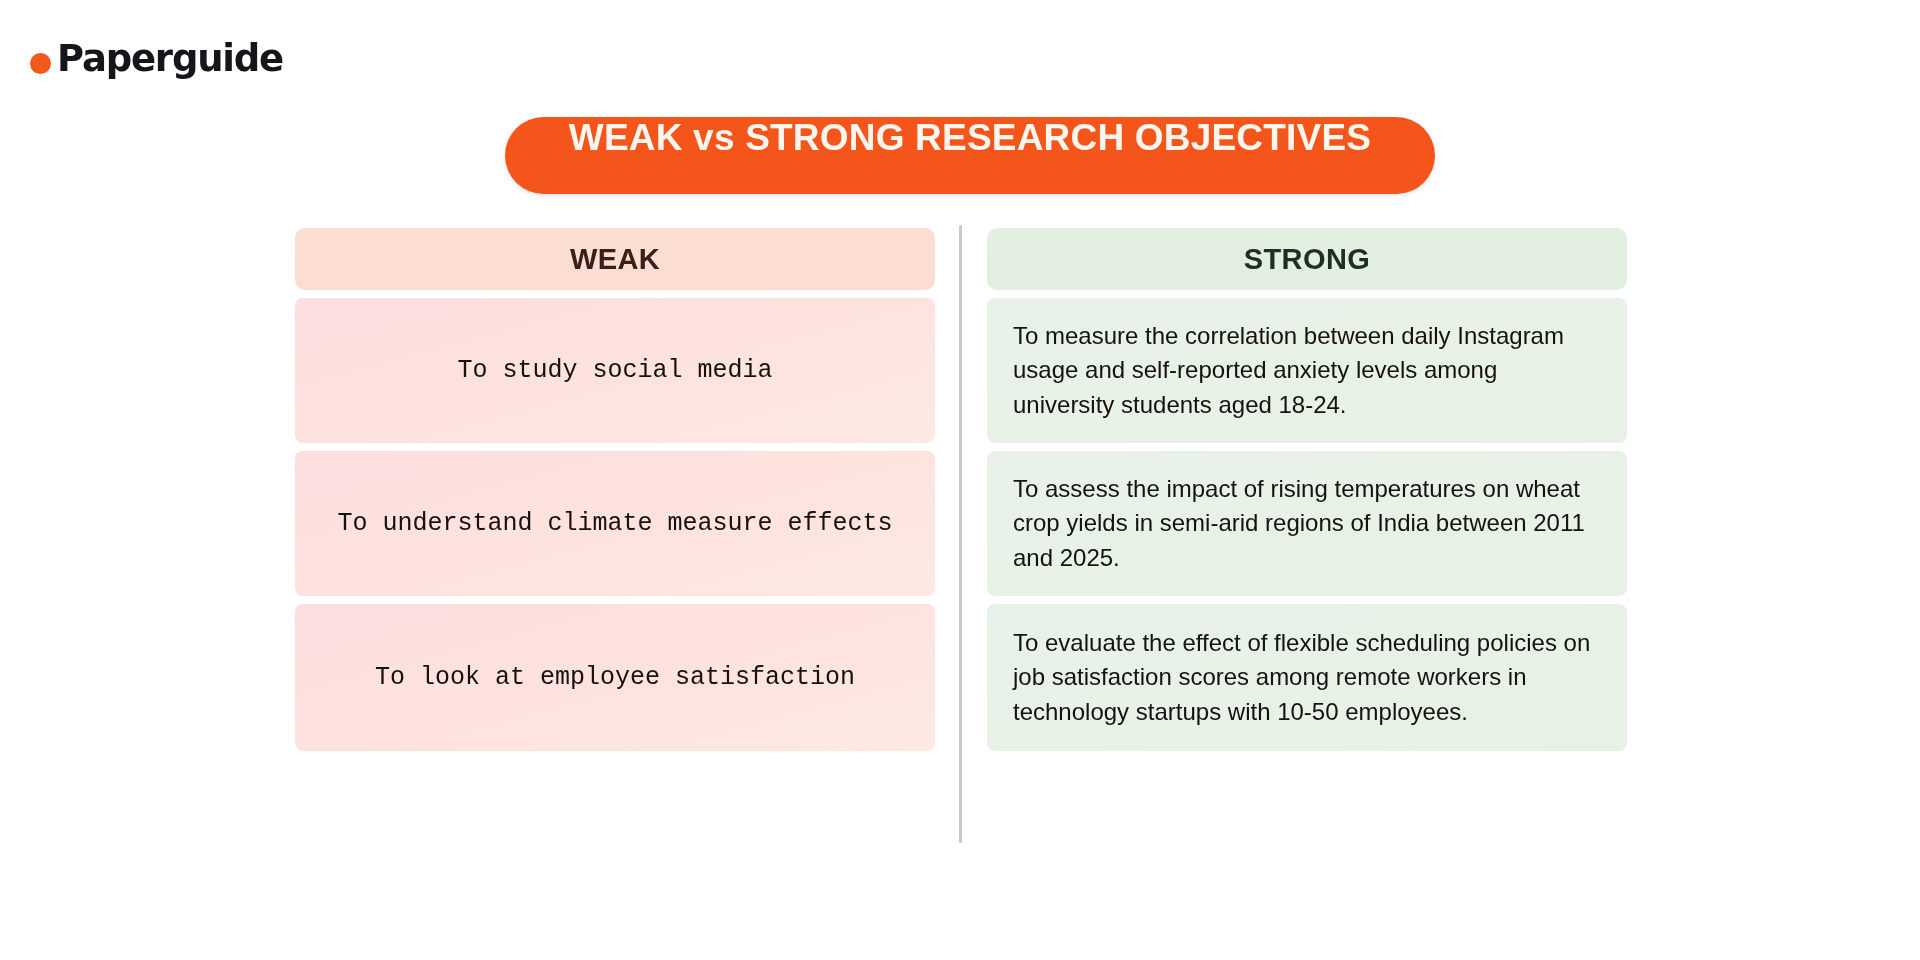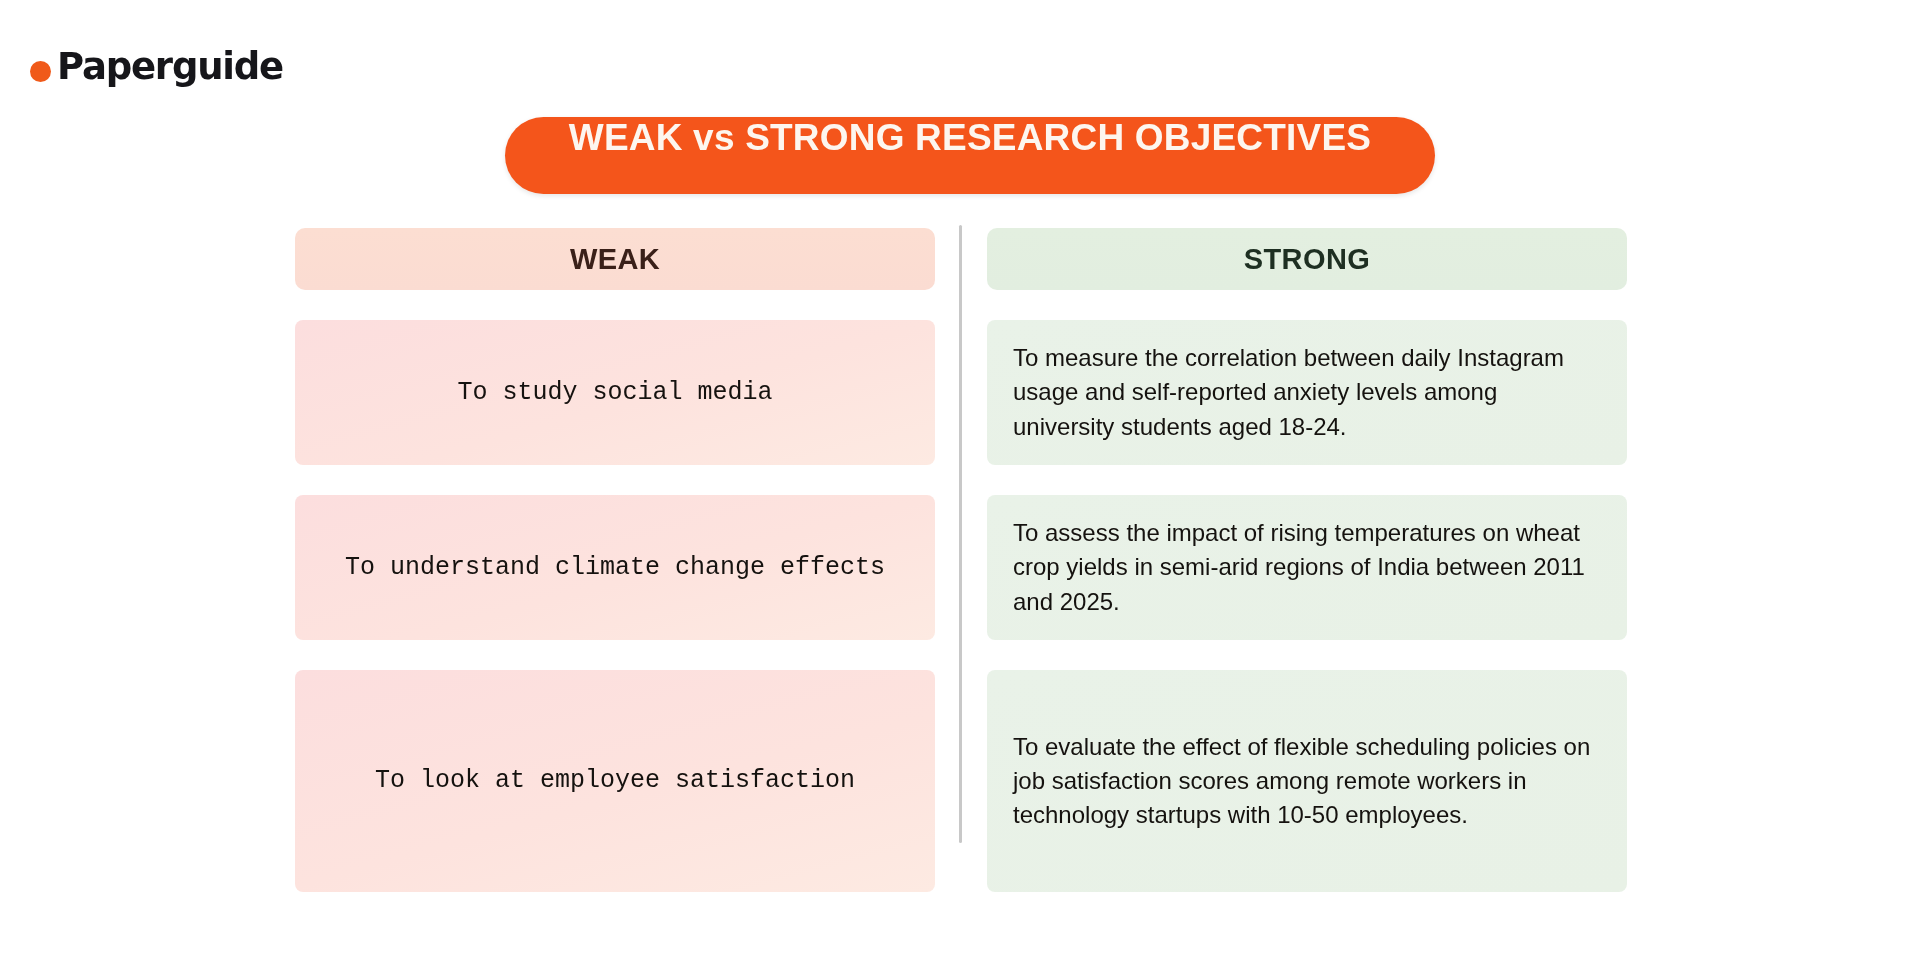--- a/index.html
+++ b/index.html
@@ -12,21 +12,21 @@
     background: #ffffff;
     font-family: "Liberation Sans", sans-serif;
     overflow: hidden;
     position: relative;
   }
 
   
   .logo {
     position: absolute;
     left: 30px;
-    top: 48px;
+    top: 40px;
     display: flex;
     align-items: center;
     gap: 6px;
   }
   .logo-dot {
     width: 21px;
     height: 21px;
     border-radius: 50%;
     background: #f05a1a;
     display: block;
@@ -68,21 +68,21 @@
     left: 295px;
     top: 228px;
     width: 1332px;
     display: flex;
     gap: 0;
   }
   .col {
     width: 640px;
     display: flex;
     flex-direction: column;
-    gap: 30px;
+    gap: 8px;
   }
   .col-gap { width: 52px; }
 
   .divider {
     position: absolute;
     left: 959px;
     top: 225px;
     width: 3px;
     height: 618px;
     background: #c8c8c8;
@@ -133,21 +133,21 @@
     padding: 0 26px;
   }
   .card-text {
     font-size: 24px;
     line-height: 1.42;
     color: #15120f;
   }
   .card-weak .card-text { font-size: 25px; }
 
   .h-145 { height: 145px; }
-  .h-175 { height: 222px; }
+  .h-175 { height: 147px; }
 </style>
 </head>
 <body>
 
 <div class="logo">
   <span class="logo-dot"></span>
   <span class="logo-text">Paperguide</span>
 </div>
 
 <div class="title-pill">
@@ -159,21 +159,21 @@
 <div class="compare">
 
   <div class="col">
     <div class="head-card head-weak">
       <span class="head-label">WEAK</span>
     </div>
     <div class="card card-weak h-145">
       <span class="card-text">To study social media</span>
     </div>
     <div class="card card-weak h-145">
-      <span class="card-text">To understand climate change effects</span>
+      <span class="card-text">To understand climate measure effects</span>
     </div>
     <div class="card card-weak h-175">
       <span class="card-text">To look at employee satisfaction</span>
     </div>
   </div>
 
   <div class="col-gap"></div>
 
   <div class="col">
     <div class="head-card head-strong">

